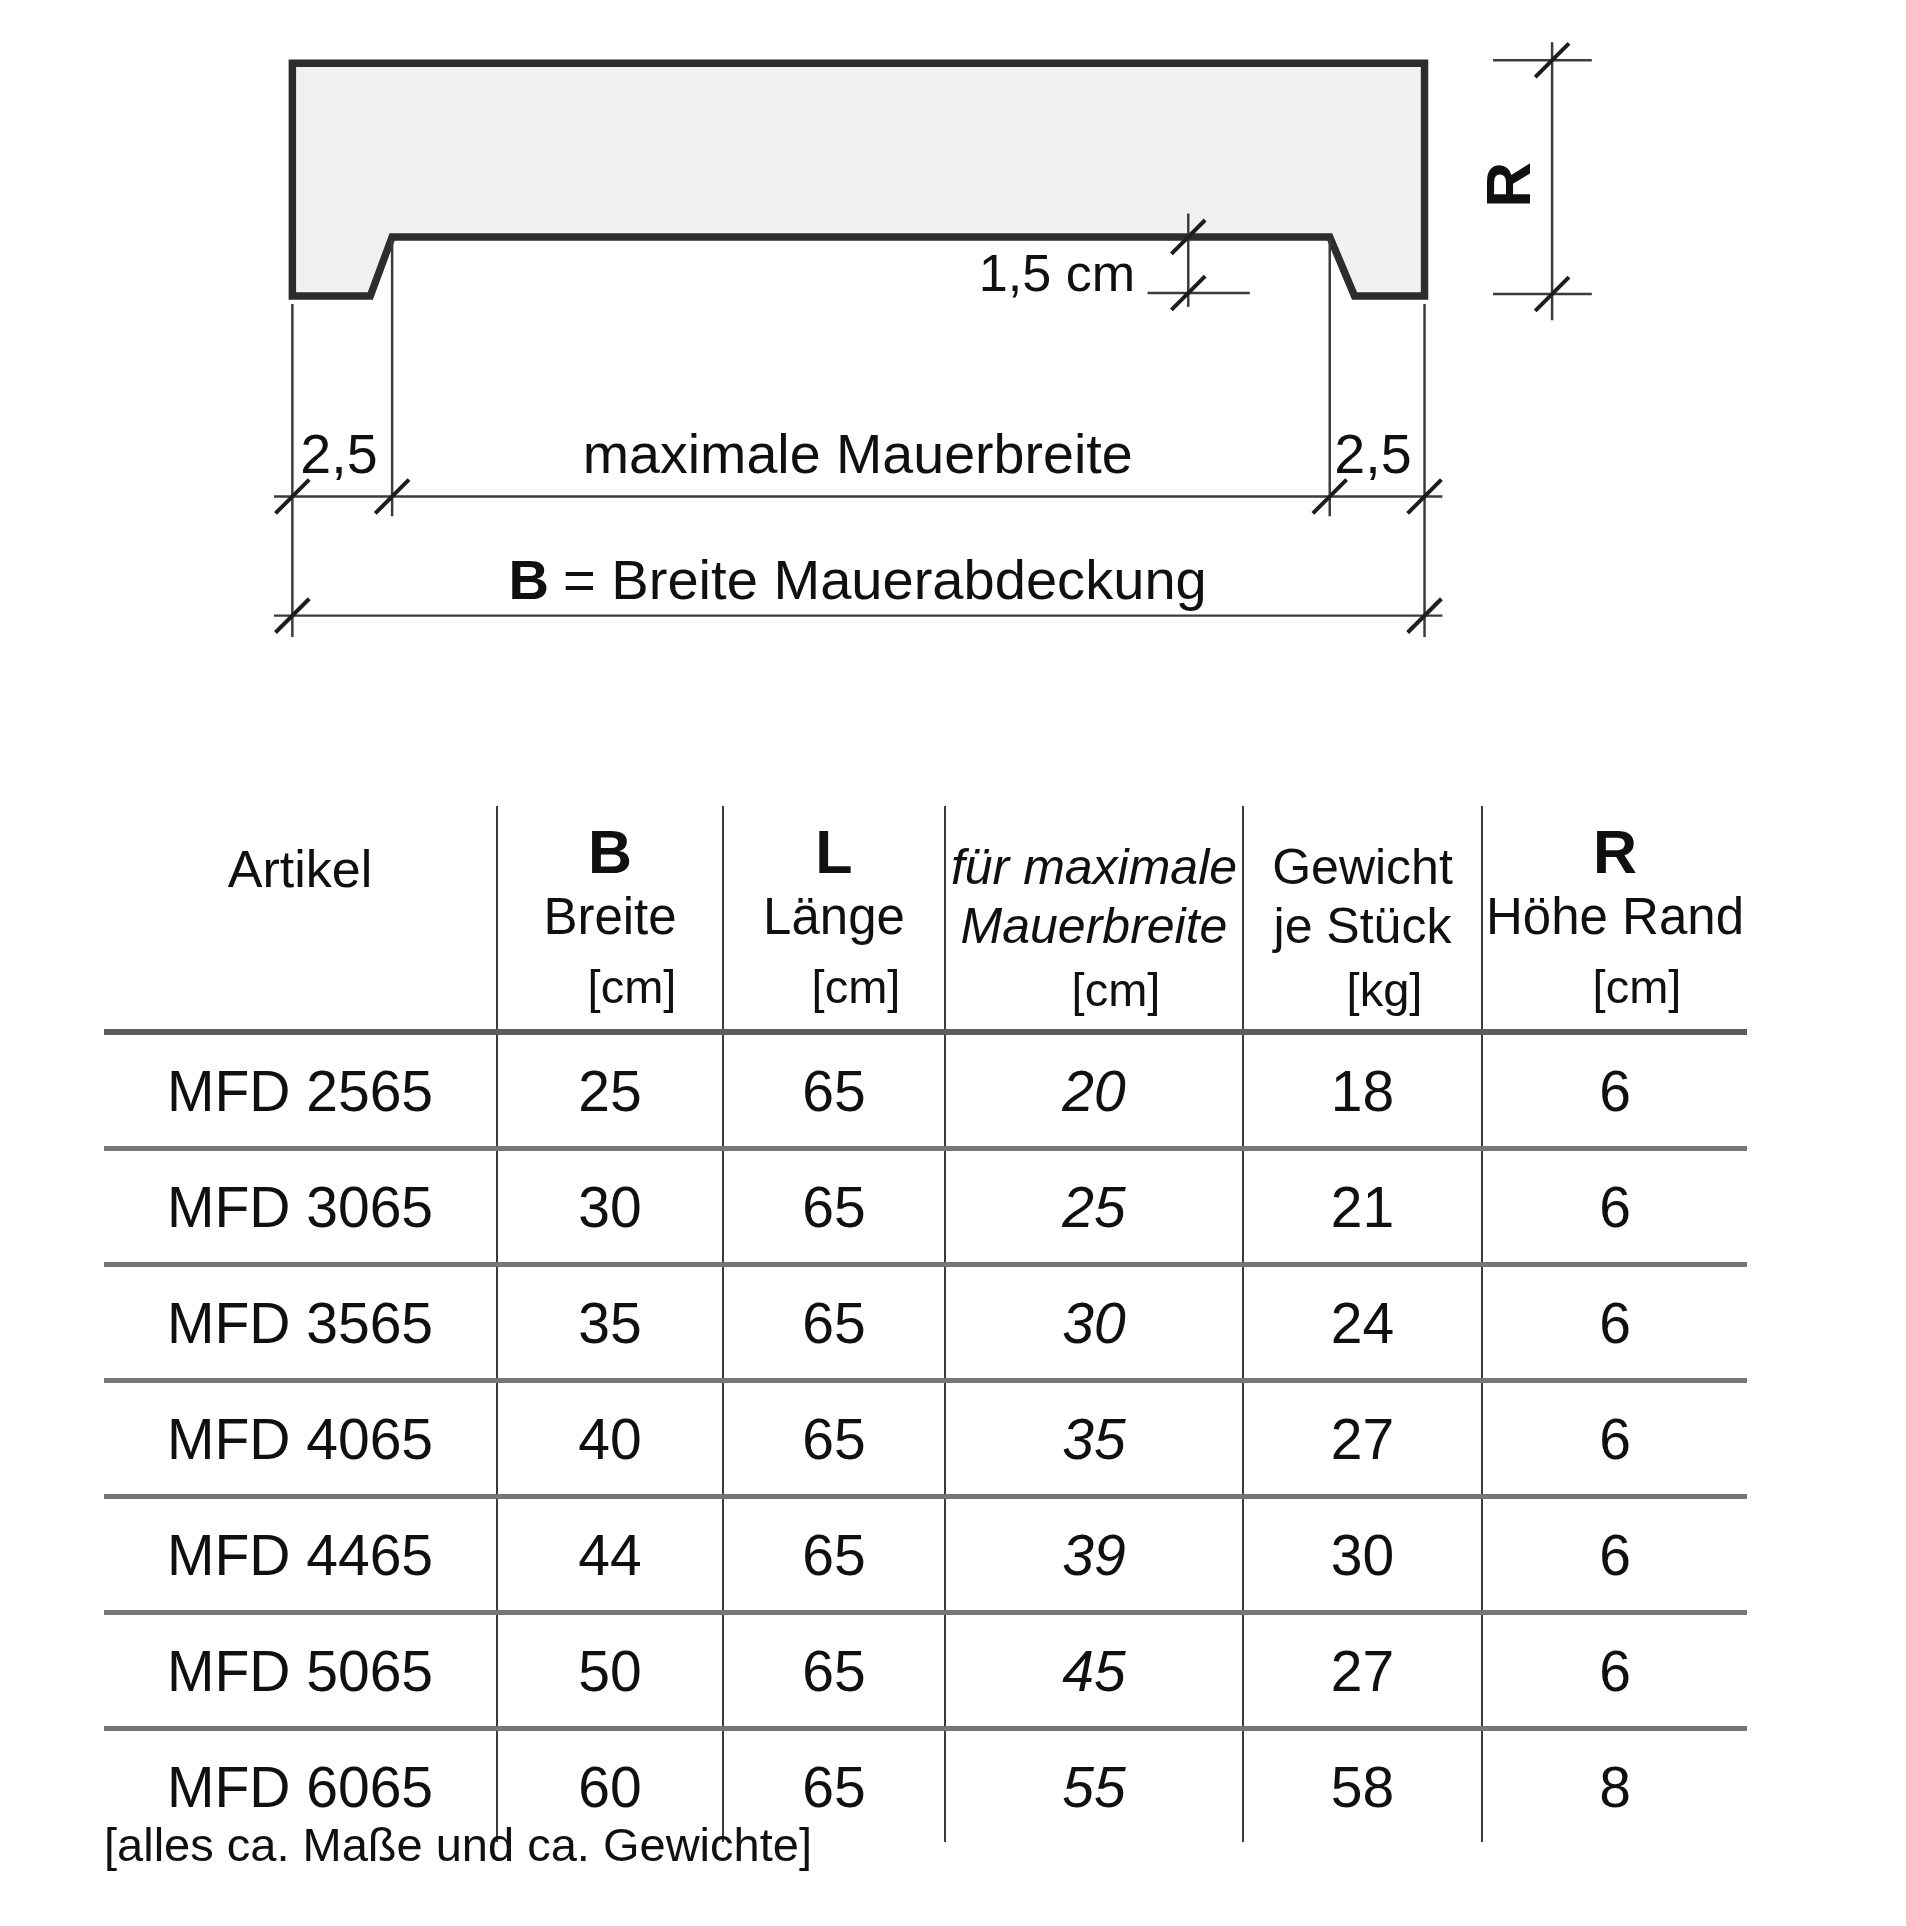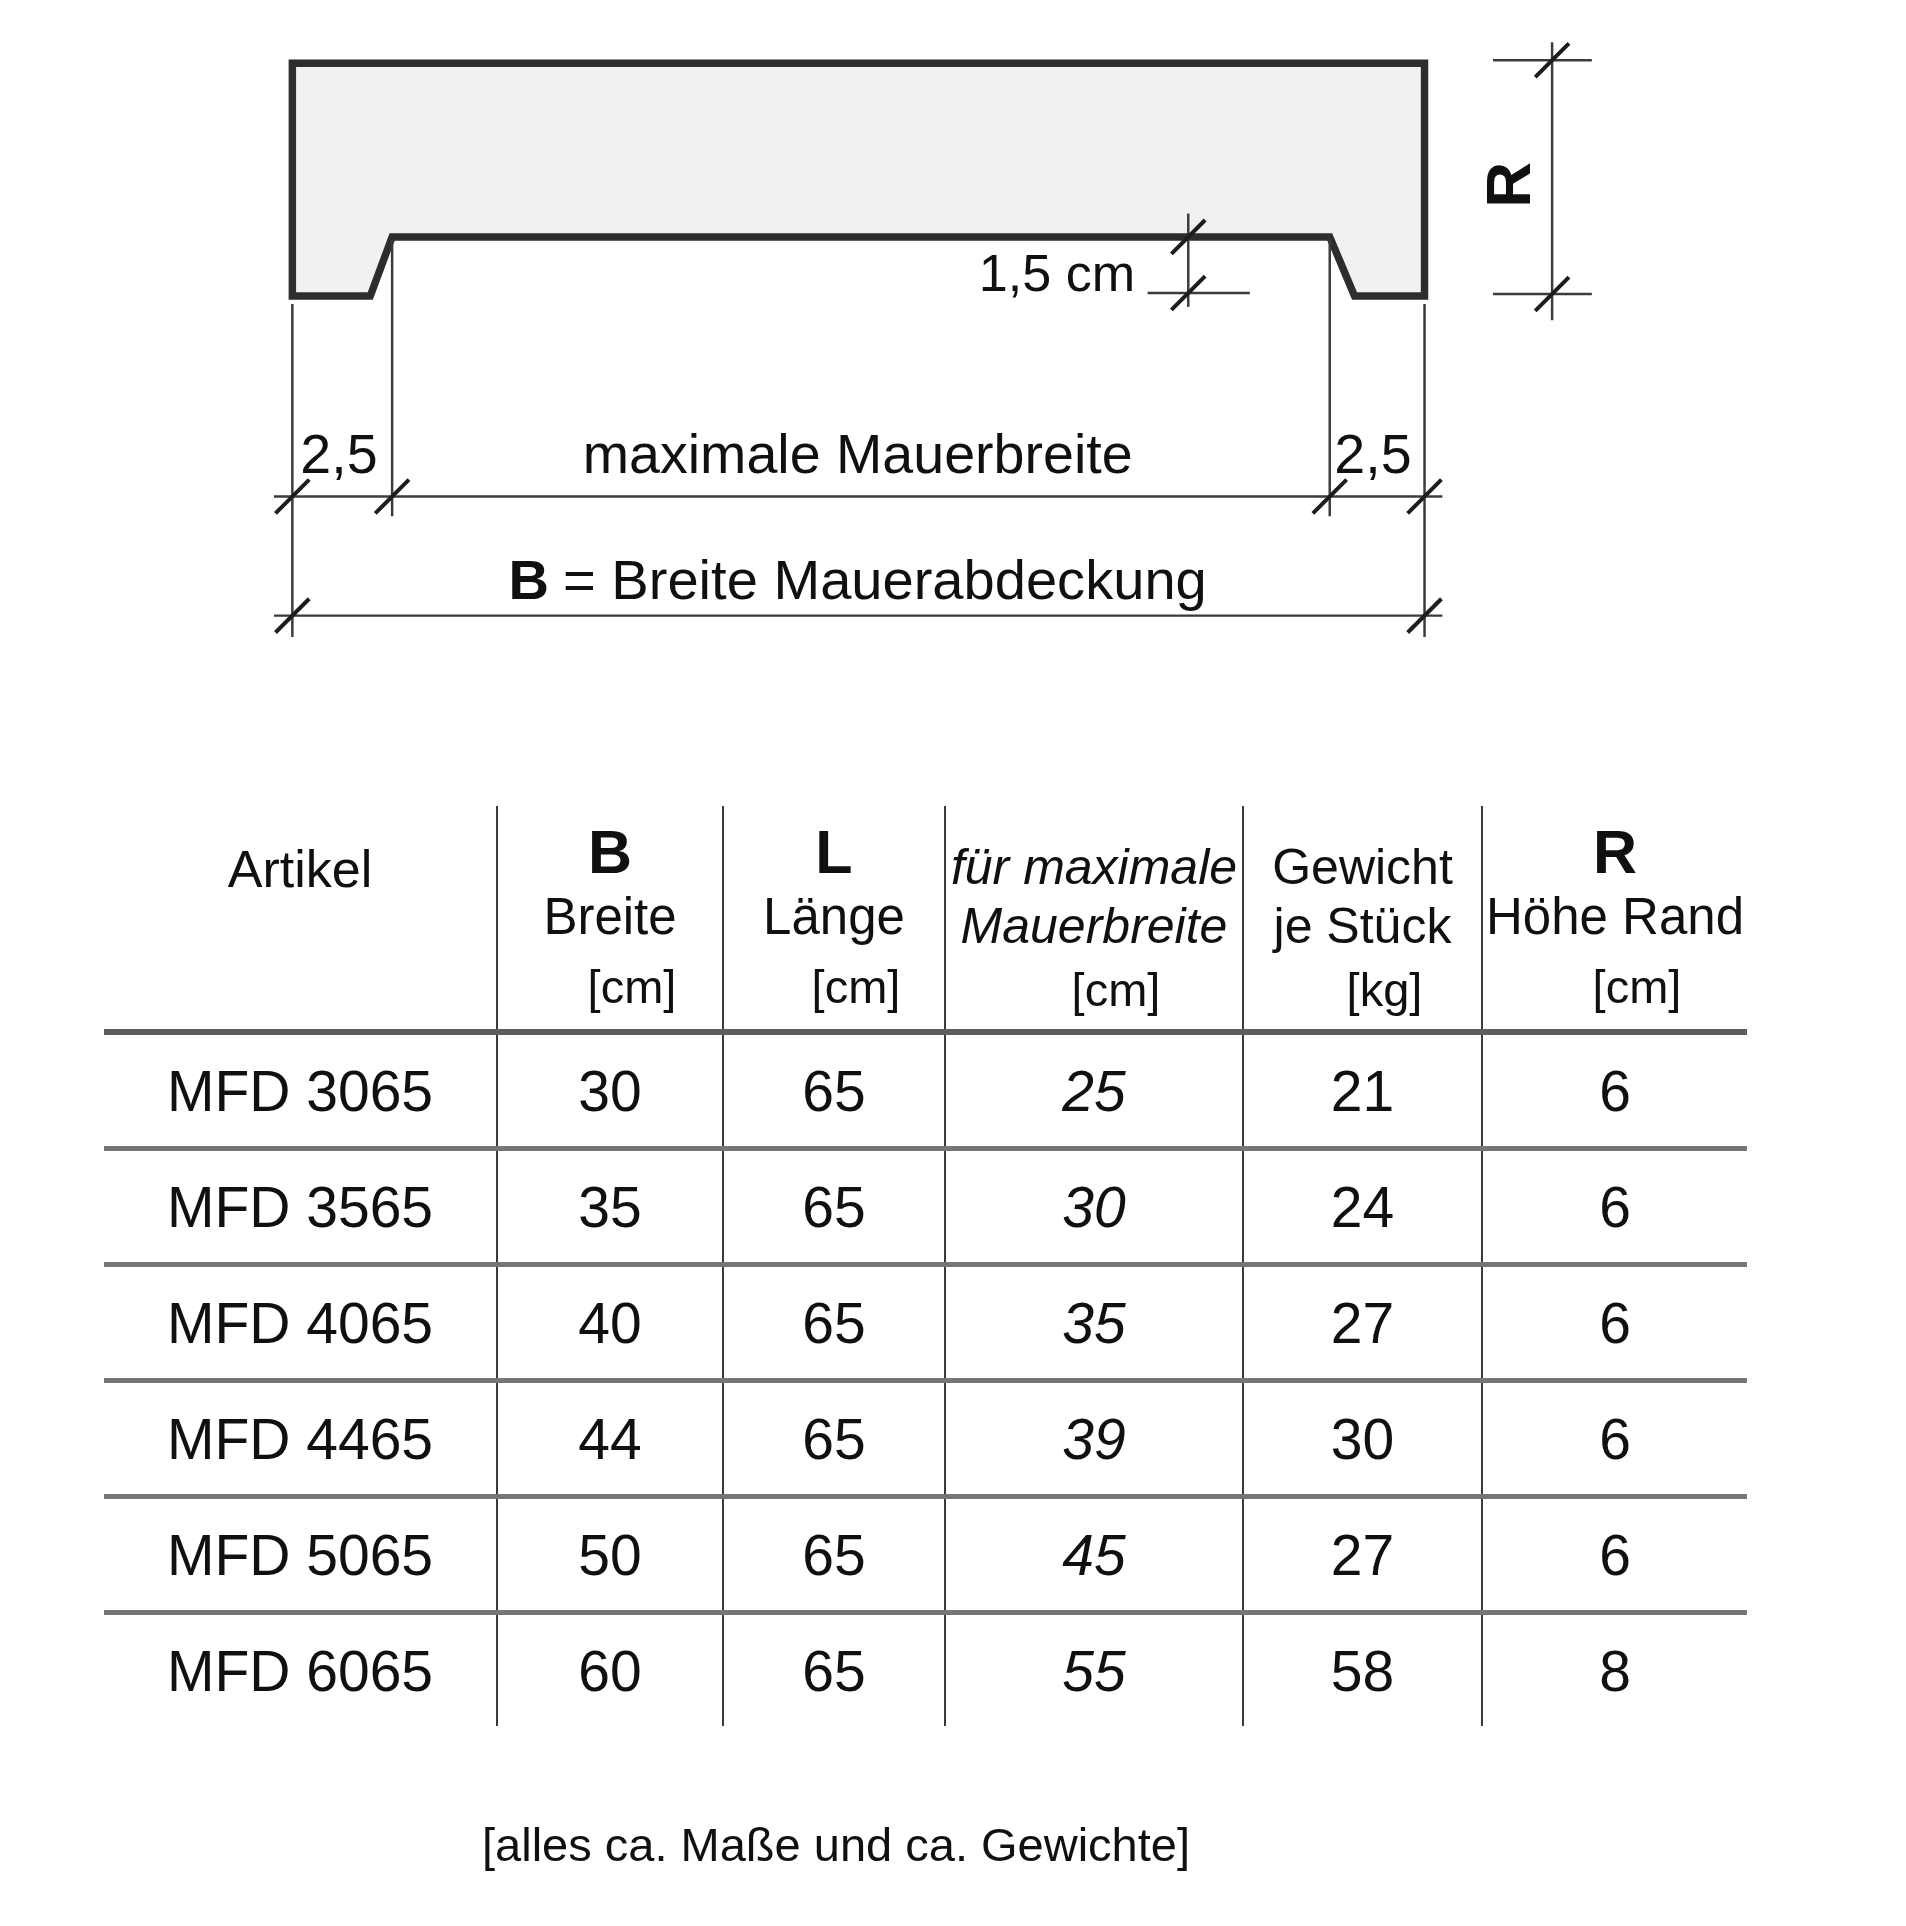--- a/index.html
+++ b/index.html
@@ -52,21 +52,21 @@
   .h-title2 { font-size: 50px; line-height: 59px; }
   .h-title2.first { margin-top: 32px; }
   .h-unit  { margin-top: 11px; font-size: 47px; line-height: 55px; margin-left: 44px; }
   .h-unit.after2 { margin-top: 6px; }
 
   .footnote {
     position: absolute;
     left: 104px;
     top: 1817px;
     width: 1464px;
-    text-align: center;
+    text-align: left;
     font-size: 47px;
     line-height: 55px;
   }
 </style>
 </head>
 <body>
 
 <svg width="1906" height="720" viewBox="0 0 3840 1450" style="position:absolute; left:0; top:0;">
 
   <path d="M 589 127 L 2870 127 L 2870 596 L 2729 596 L 2679 477 L 790 477 L 746 596 L 589 596 Z" fill="#f1f1f1" stroke="#2d2d2d" stroke-width="15" stroke-linejoin="miter"></path>
@@ -152,20 +152,28 @@
       <div class="h-unit after2">[kg]</div>
     </th>
     <th>
       <div class="h-sym">R</div>
       <div class="h-title">Höhe Rand</div>
       <div class="h-unit">[cm]</div>
     </th>
   </tr>
 
   <tr class="data-row">
+    <td class="vline artikel-cell">MFD 2565</td>
+    <td class="vline">25</td>
+    <td class="vline">65</td>
+    <td class="vline italic">20</td>
+    <td class="vline">18</td>
+    <td>6</td>
+  </tr>
+  <tr class="data-row">
     <td class="vline artikel-cell">MFD 3065</td>
     <td class="vline">30</td>
     <td class="vline">65</td>
     <td class="vline italic">25</td>
     <td class="vline">21</td>
     <td>6</td>
   </tr>
   <tr class="data-row">
     <td class="vline artikel-cell">MFD 3565</td>
     <td class="vline">35</td>

